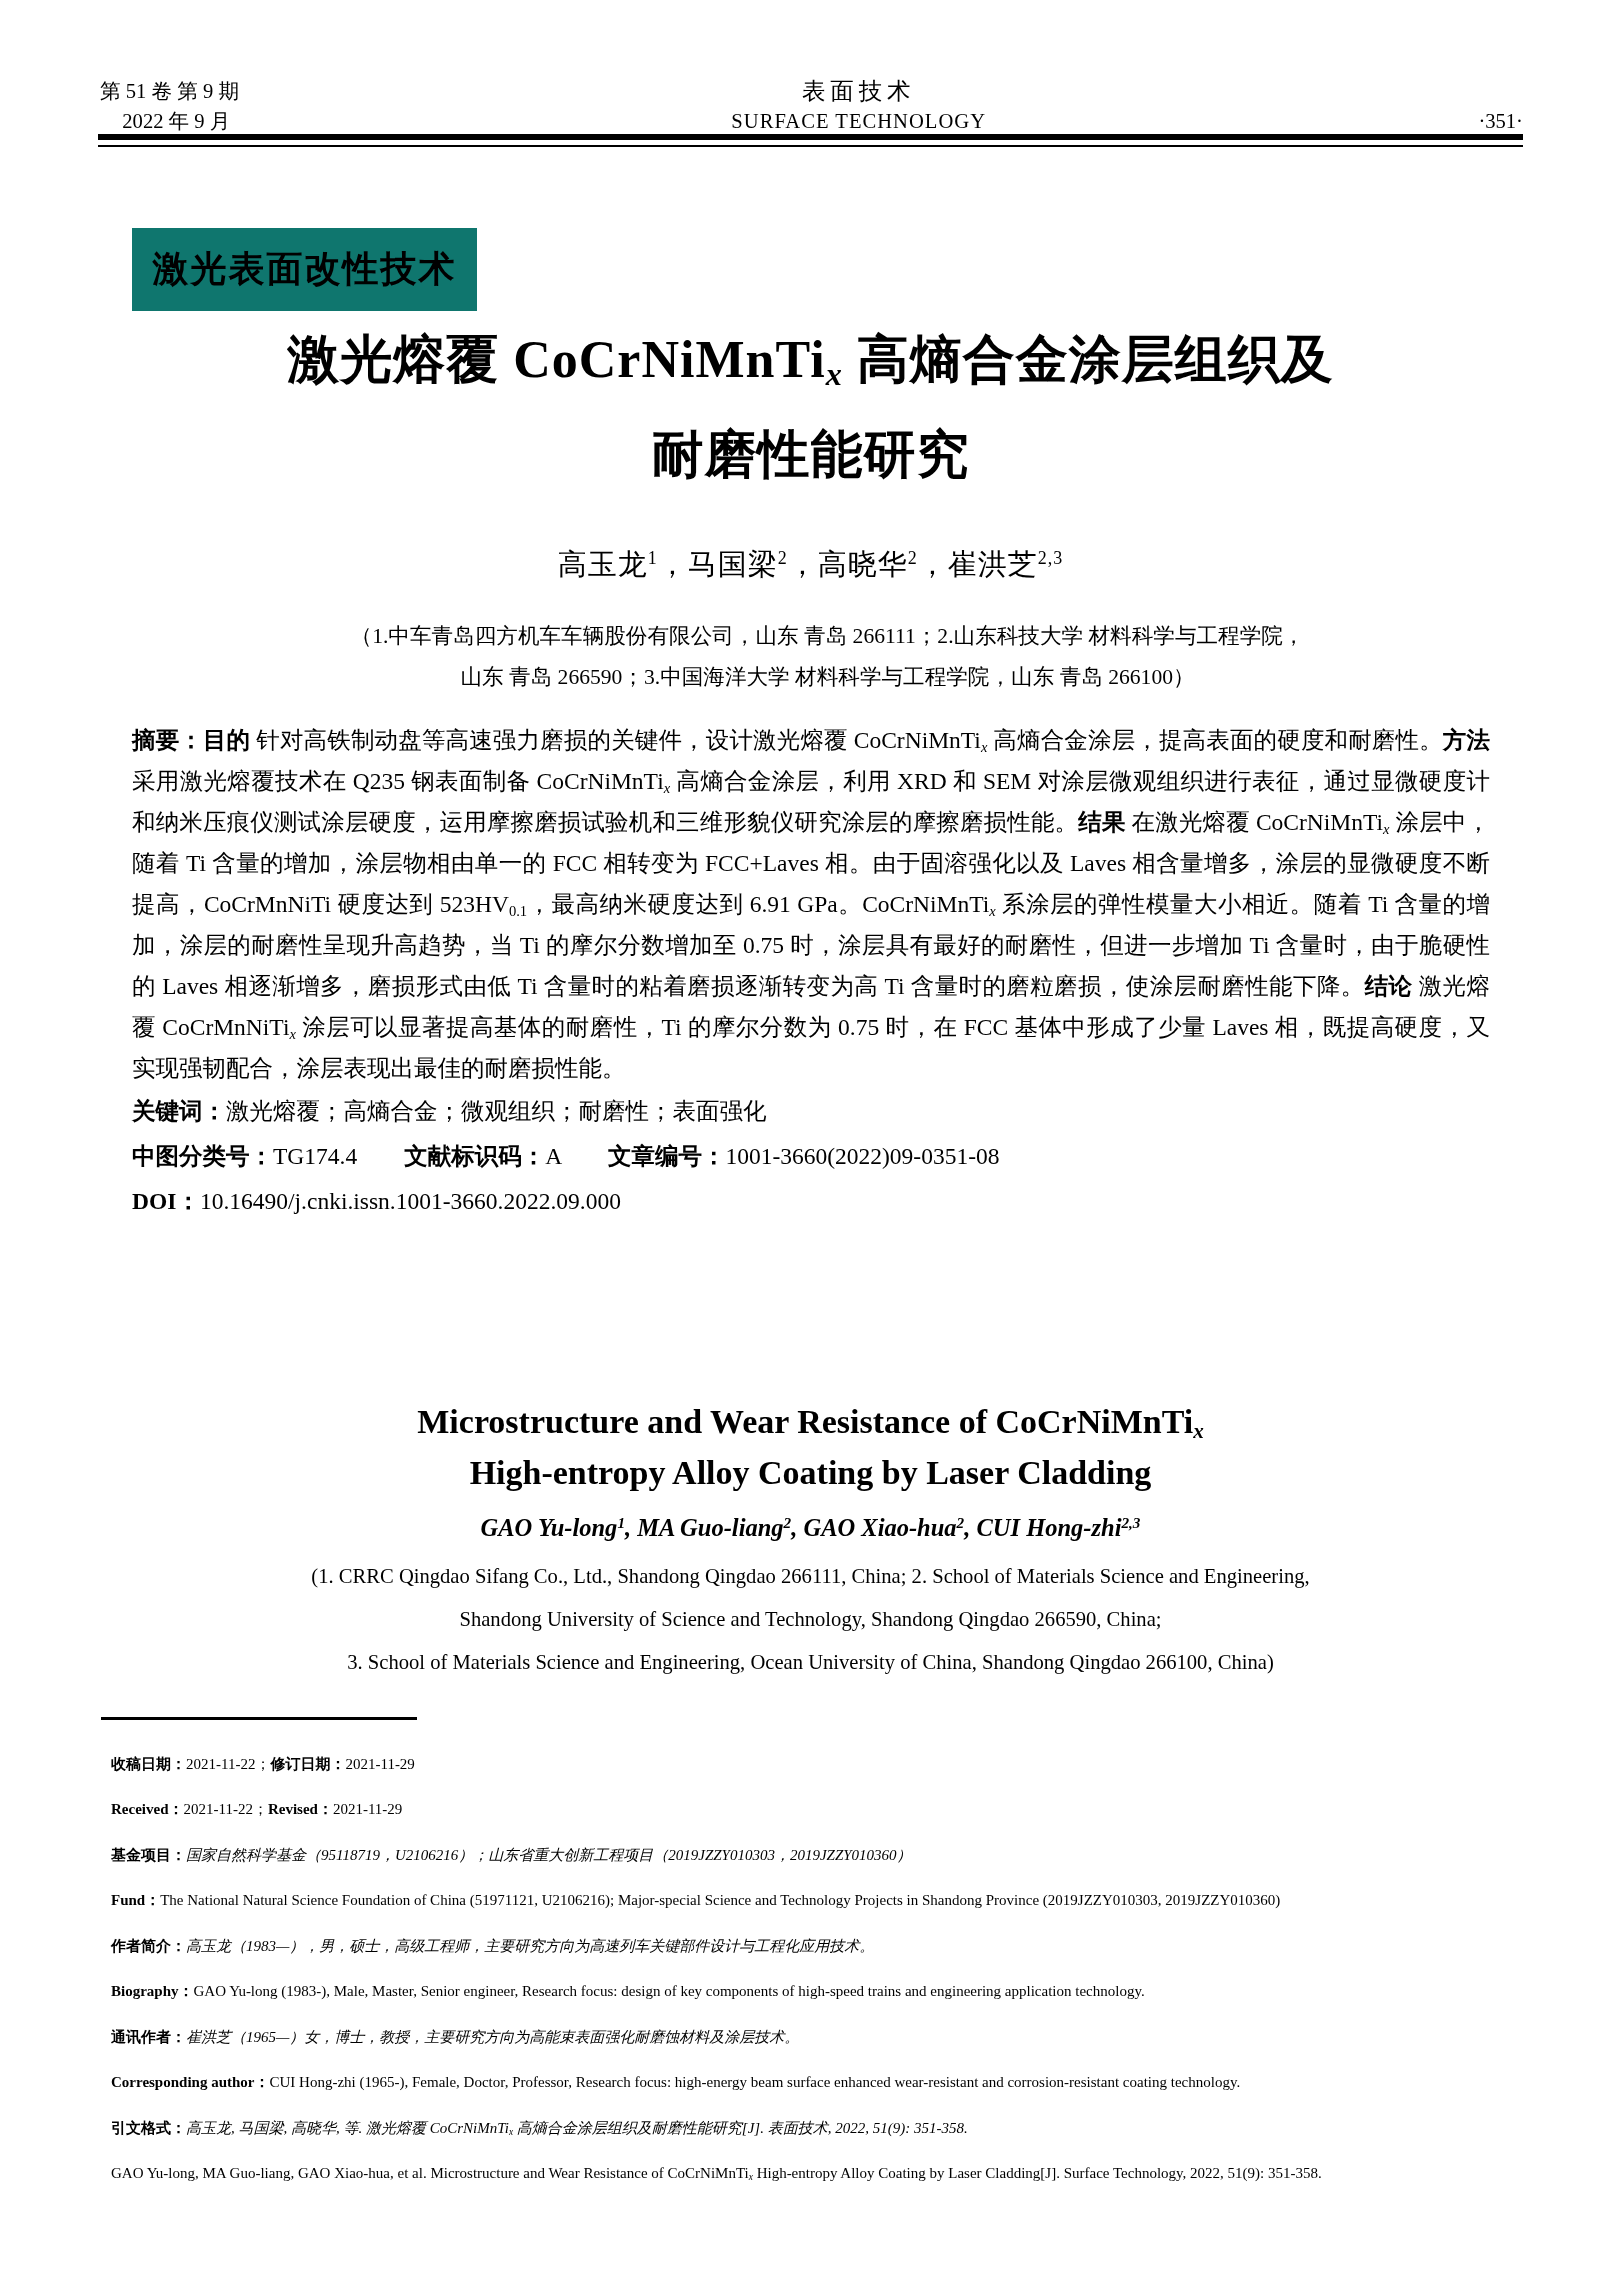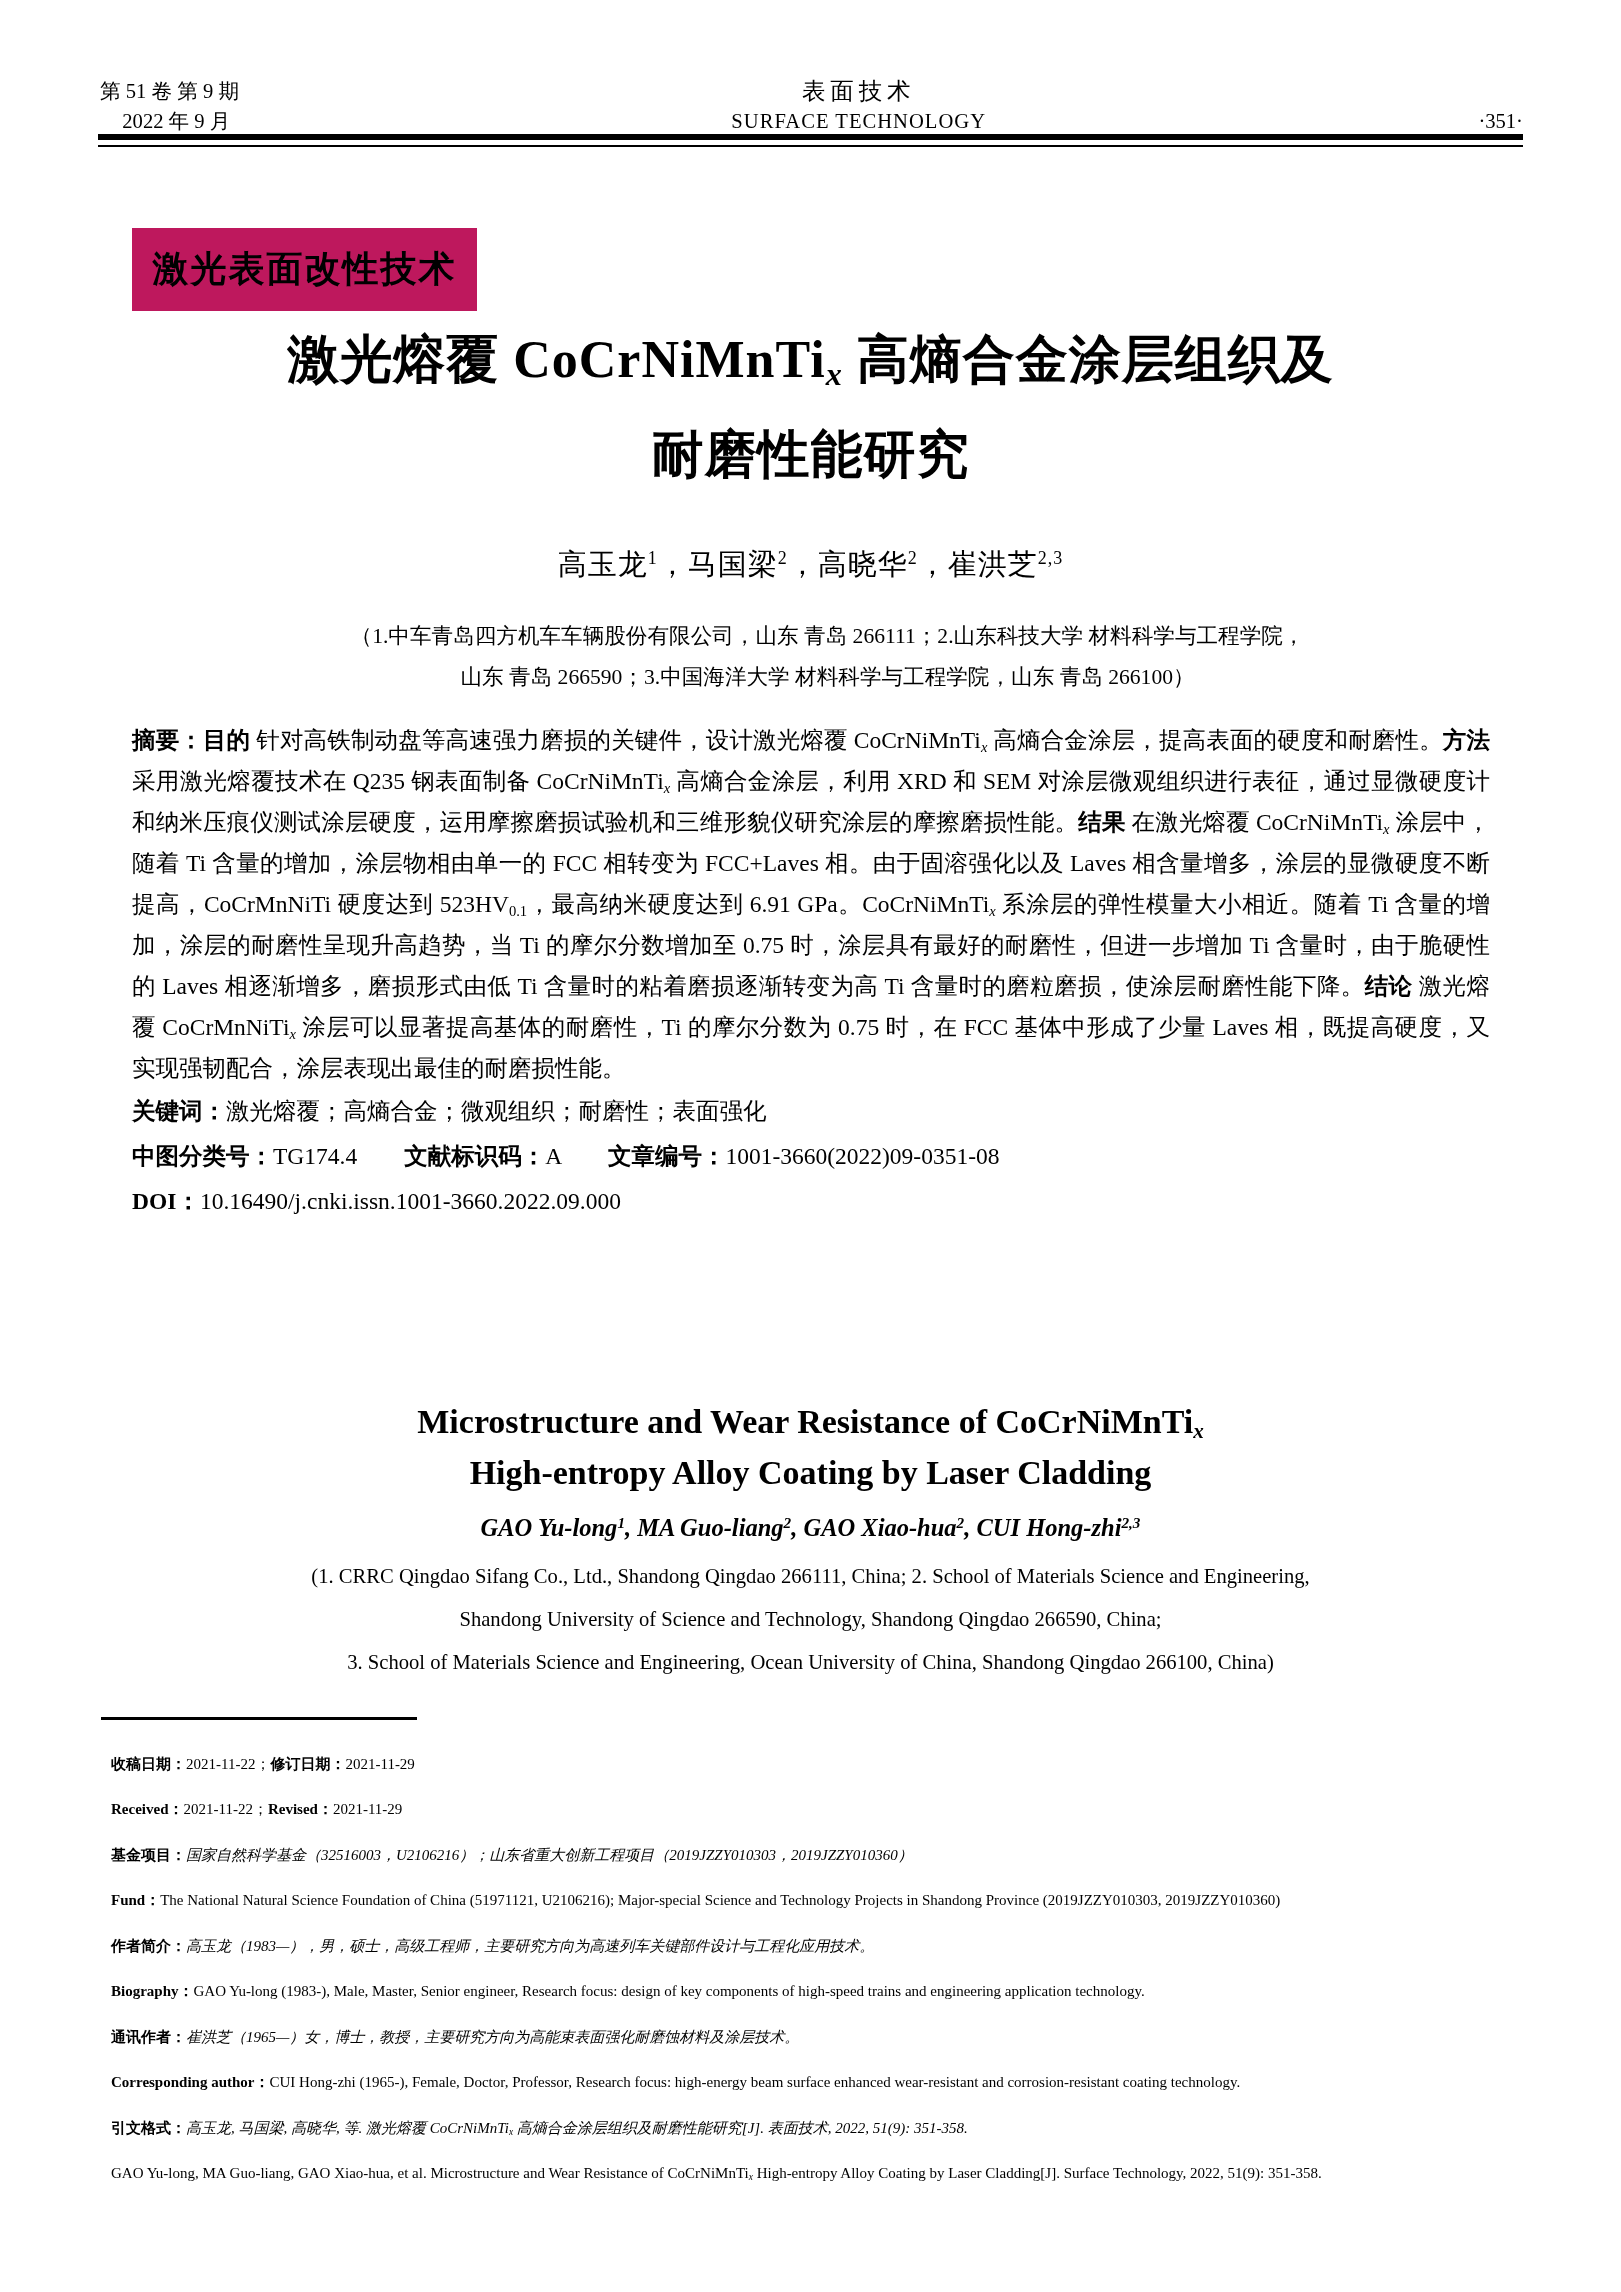--- a/index.html
+++ b/index.html
@@ -34,21 +34,21 @@
 
   .rule-double{
     position:absolute;top:134px;left:98px;right:98px;
     height:4.9px;border-top:6.9px solid #000;border-bottom:2px solid #000;
   }
 
   
   .category{
     position:absolute;top:228px;left:132px;
     width:345px;height:83px;
-    background:#be185d;
+    background:#0f766e;
     display:flex;align-items:center;justify-content:center;
     font-size:36px;font-weight:600;letter-spacing:2px;
   }
 
   
   .title-cn{
     position:absolute;top:312px;left:0;right:0;margin:0;
     text-align:center;
     font-size:52px;line-height:95px;font-weight:bold;letter-spacing:1px;
   }
@@ -144,21 +144,21 @@
       <div>Shandong University of Science and Technology, Shandong Qingdao 266590, China;</div>
       <div>3. School of Materials Science and Engineering, Ocean University of China, Shandong Qingdao 266100, China)</div>
     </div>
   </section>
 
   <footer class="fn">
     <div class="fn-rule"></div>
     <div class="fn-list">
         <p class="fn-line"><span class="b sans">收稿日期：</span><span>2021-11-22；</span><span class="b sans">修订日期：</span><span>2021-11-29</span></p>
         <p class="fn-line"><span class="b">Received：</span><span>2021-11-22；</span><span class="b">Revised：</span><span>2021-11-29</span></p>
-        <p class="fn-line"><span class="b sans">基金项目：</span><span class="kai">国家自然科学基金（32516003，U2106216）；山东省重大创新工程项目（2019JZZY010303，2019JZZY010360）</span></p>
+        <p class="fn-line"><span class="b sans">基金项目：</span><span class="kai">国家自然科学基金（95118719，U2106216）；山东省重大创新工程项目（2019JZZY010303，2019JZZY010360）</span></p>
         <p class="fn-line"><span class="b">Fund：</span><span>The National Natural Science Foundation of China (51971121, U2106216); Major-special Science and Technology Projects in Shandong Province (2019JZZY010303, 2019JZZY010360)</span></p>
         <p class="fn-line"><span class="b sans">作者简介：</span><span class="kai">高玉龙（1983—），男，硕士，高级工程师，主要研究方向为高速列车关键部件设计与工程化应用技术。</span></p>
         <p class="fn-line"><span class="b">Biography：</span><span>GAO Yu-long (1983-), Male, Master, Senior engineer, Research focus: design of key components of high-speed trains and engineering application technology.</span></p>
         <p class="fn-line"><span class="b sans">通讯作者：</span><span class="kai">崔洪芝（1965—）女，博士，教授，主要研究方向为高能束表面强化耐磨蚀材料及涂层技术。</span></p>
         <p class="fn-line"><span class="b">Corresponding author：</span><span>CUI Hong-zhi (1965-), Female, Doctor, Professor, Research focus: high-energy beam surface enhanced wear-resistant and corrosion-resistant coating technology.</span></p>
         <p class="fn-line"><span class="b sans">引文格式：</span><span class="kai">高玉龙, 马国梁, 高晓华, 等. 激光熔覆 CoCrNiMnTi</span><sub class="i">x</sub><span class="kai"> 高熵合金涂层组织及耐磨性能研究[J]. 表面技术, 2022, 51(9): 351-358.</span></p>
         <p class="fn-line"><span>GAO Yu-long, MA Guo-liang, GAO Xiao-hua, et al. Microstructure and Wear Resistance of CoCrNiMnTi</span><sub class="i">x</sub><span> High-entropy Alloy Coating by Laser Cladding[J]. Surface Technology, 2022, 51(9): 351-358.</span></p>
       </div>
   </footer>
 

